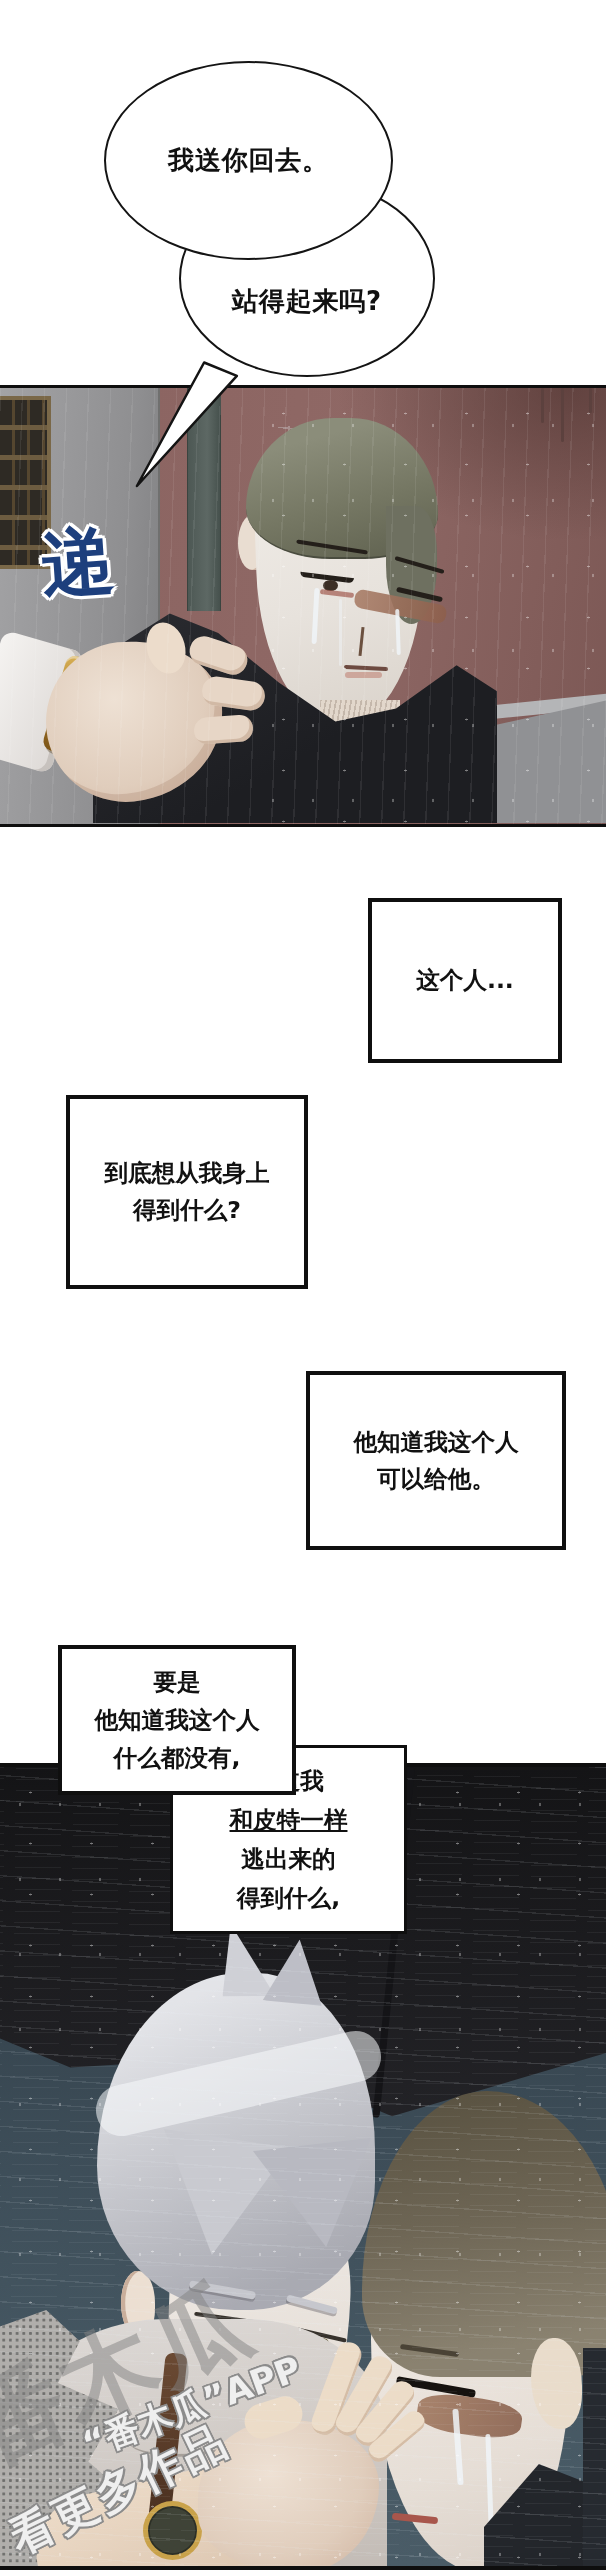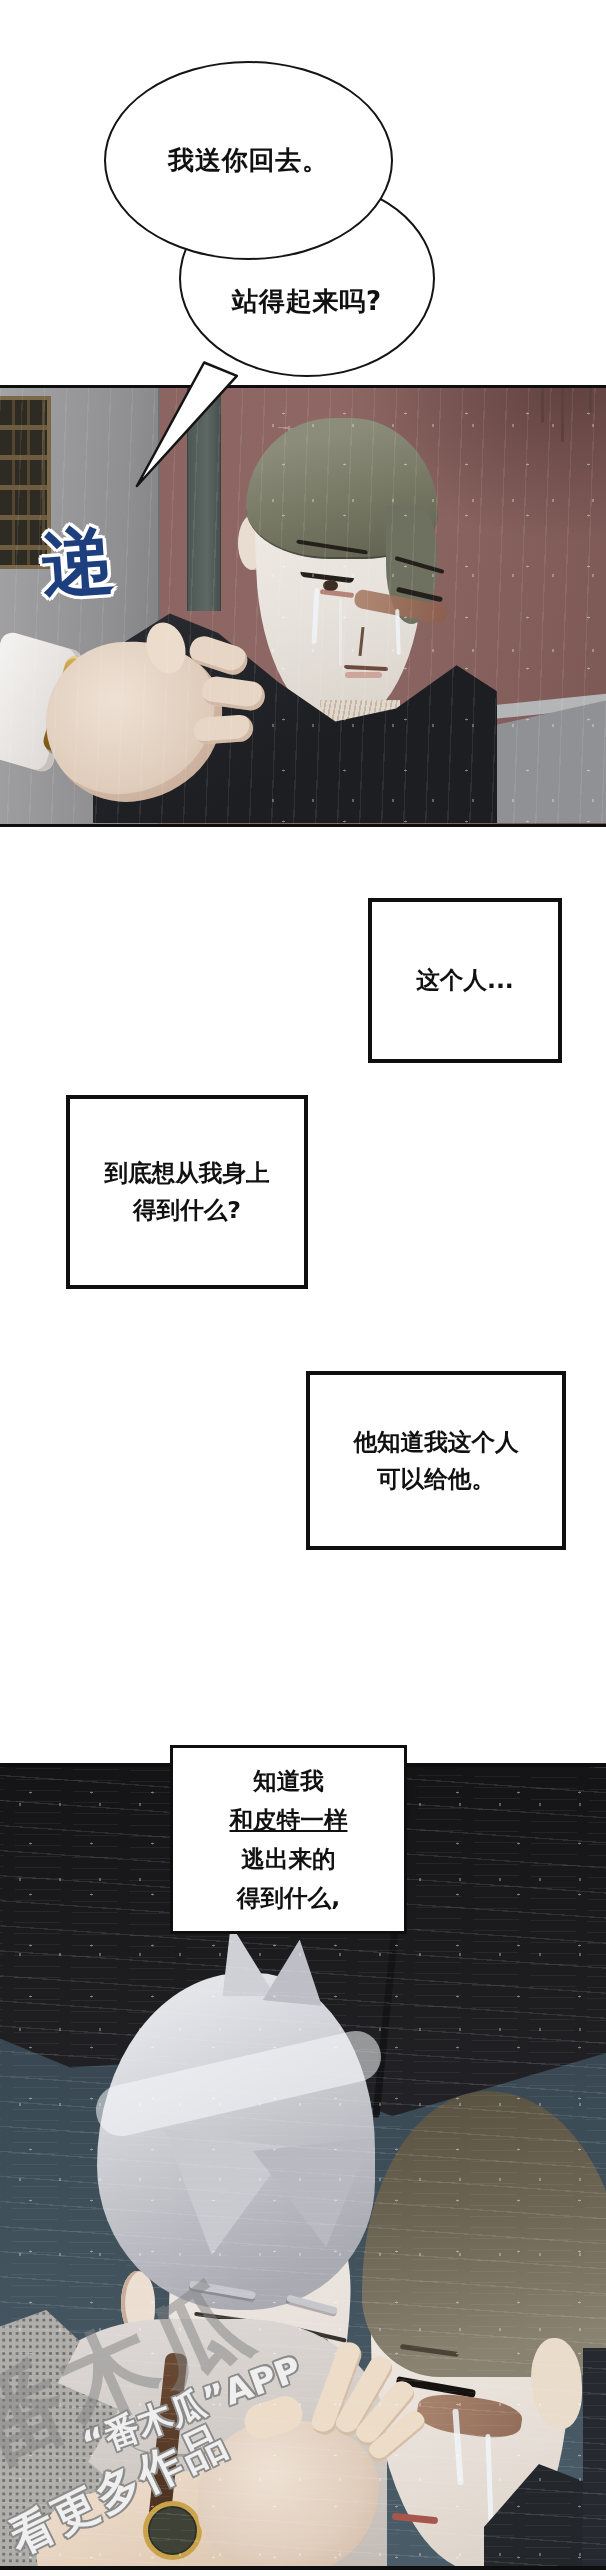--- a/index.html
+++ b/index.html
@@ -216,15 +216,20 @@
     <div class="wm-white" style="left:76px;top:657px;font-size:35px;transform:rotate(-20deg);transform-origin:left top;">“番木瓜”APP</div>
     <div class="wm-white" style="left:0;top:748px;font-size:44px;transform:rotate(-26deg);transform-origin:left top;letter-spacing:3.4px;">看更多作品</div>
   </div>
 
   <div class="tbox" style="left:170px;top:1745px;width:237px;height:189px;border-width:3.4px;">
     <span class="ln" style="line-height:39px;">知道我</span>
     <span class="ln" style="line-height:39px;text-decoration:underline;">和皮特一样</span>
     <span class="ln" style="line-height:39px;">逃出来的</span>
     <span class="ln" style="line-height:39px;">得到什么,</span>
   </div>
+  <div class="tbox" style="left:58px;top:1645px;width:238px;height:150px;">
+    <span class="ln" style="line-height:38px;">要是</span>
+    <span class="ln" style="line-height:38px;">他知道我这个人</span>
+    <span class="ln" style="line-height:38px;">什么都没有,</span>
+  </div>
 
 </div>
 
 
 </body></html>

